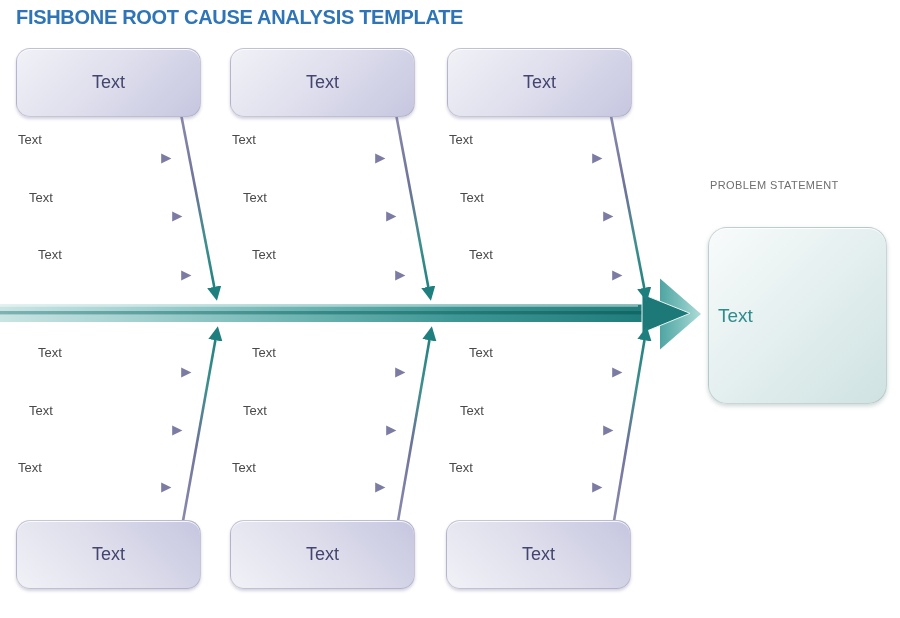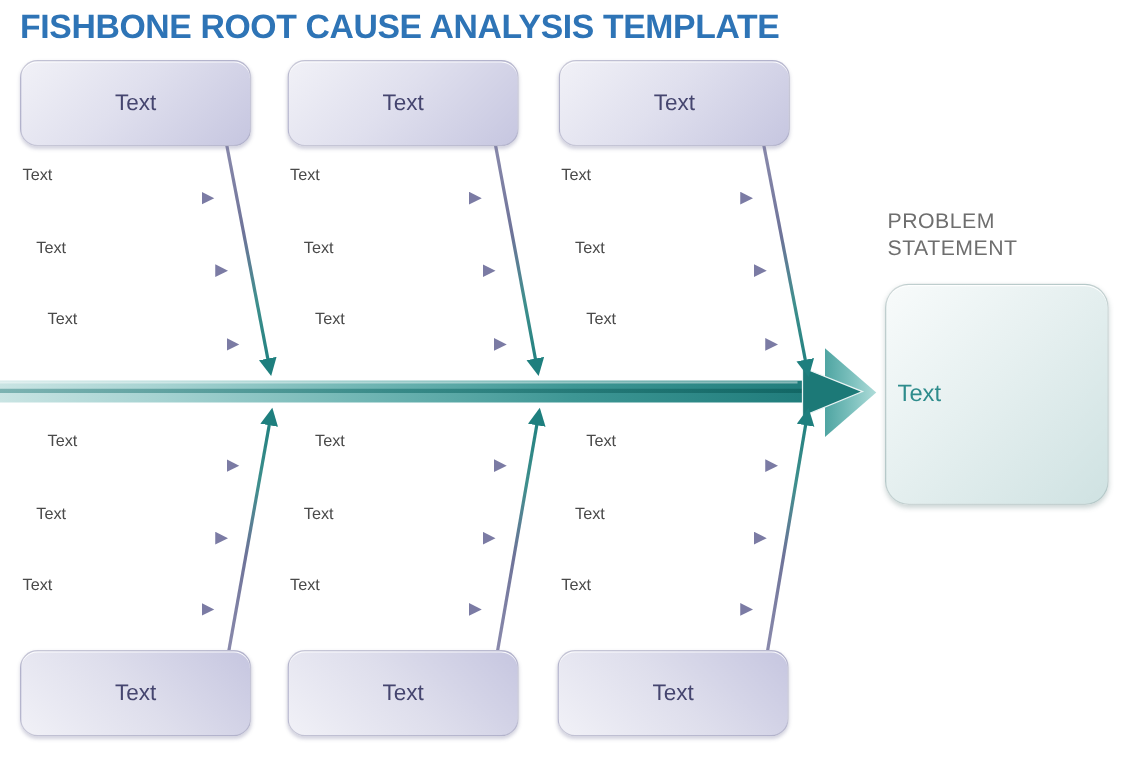--- a/index.html
+++ b/index.html
@@ -2,37 +2,37 @@
 <html><head>
 <meta charset="utf-8">
 <style>
   html,body{margin:0;padding:0;background:#fff;}
   .canvas{
     position:relative;width:900px;height:618px;background:#fff;overflow:hidden;
     font-family:"Liberation Sans",sans-serif;
   }
   .page-title{
     position:absolute;left:16px;top:6px;margin:0;
-    font-size:27px;font-weight:700;letter-spacing:-0.3px;color:#2E74B6;
+    font-size:20px;font-weight:700;letter-spacing:-0.3px;color:#2E74B6;
   }
   .cat{
     position:absolute;width:183px;height:67px;border-radius:14px;
     display:flex;align-items:center;justify-content:center;
     font-size:18px;color:#45456F;
     border:1px solid rgba(150,150,178,.45);
     box-shadow:0 2px 3px rgba(110,110,150,.30), inset 0 1px 0 rgba(255,255,255,.85);
   }
   .cat.top{background:linear-gradient(135deg,#F1F1F7 0%,#E0E0EE 45%,#C6C6E0 100%);}
   .cat.bot{background:linear-gradient(45deg,#F1F1F7 0%,#DEDEEC 50%,#C6C6E0 100%);}
   .cause{
     position:absolute;font-size:13px;color:#4A4A4A;white-space:nowrap;
   }
   .ps-label{
-    position:absolute;left:710px;top:166px;width:130px;
-    font-size:17px;line-height:1.32;letter-spacing:.4px;color:#6E6E6E;
+    position:absolute;left:710px;top:178px;width:130px;
+    font-size:11px;line-height:1.32;letter-spacing:.4px;color:#6E6E6E;
   }
   .problem-box{
     position:absolute;left:708px;top:227px;width:177px;height:175px;border-radius:19px;
     background:linear-gradient(135deg,#F8FBFB 0%,#E6F0F0 45%,#CFE2E2 100%);
     border:1px solid rgba(140,160,160,.40);
     box-shadow:0 2px 4px rgba(90,120,120,.30), inset 0 1px 0 rgba(255,255,255,.9);
     display:flex;align-items:center;
   }
   .problem-box .ptext{font-size:19px;color:#2E8C8C;padding-left:9px;}
   svg.bones{position:absolute;left:0;top:0;}

